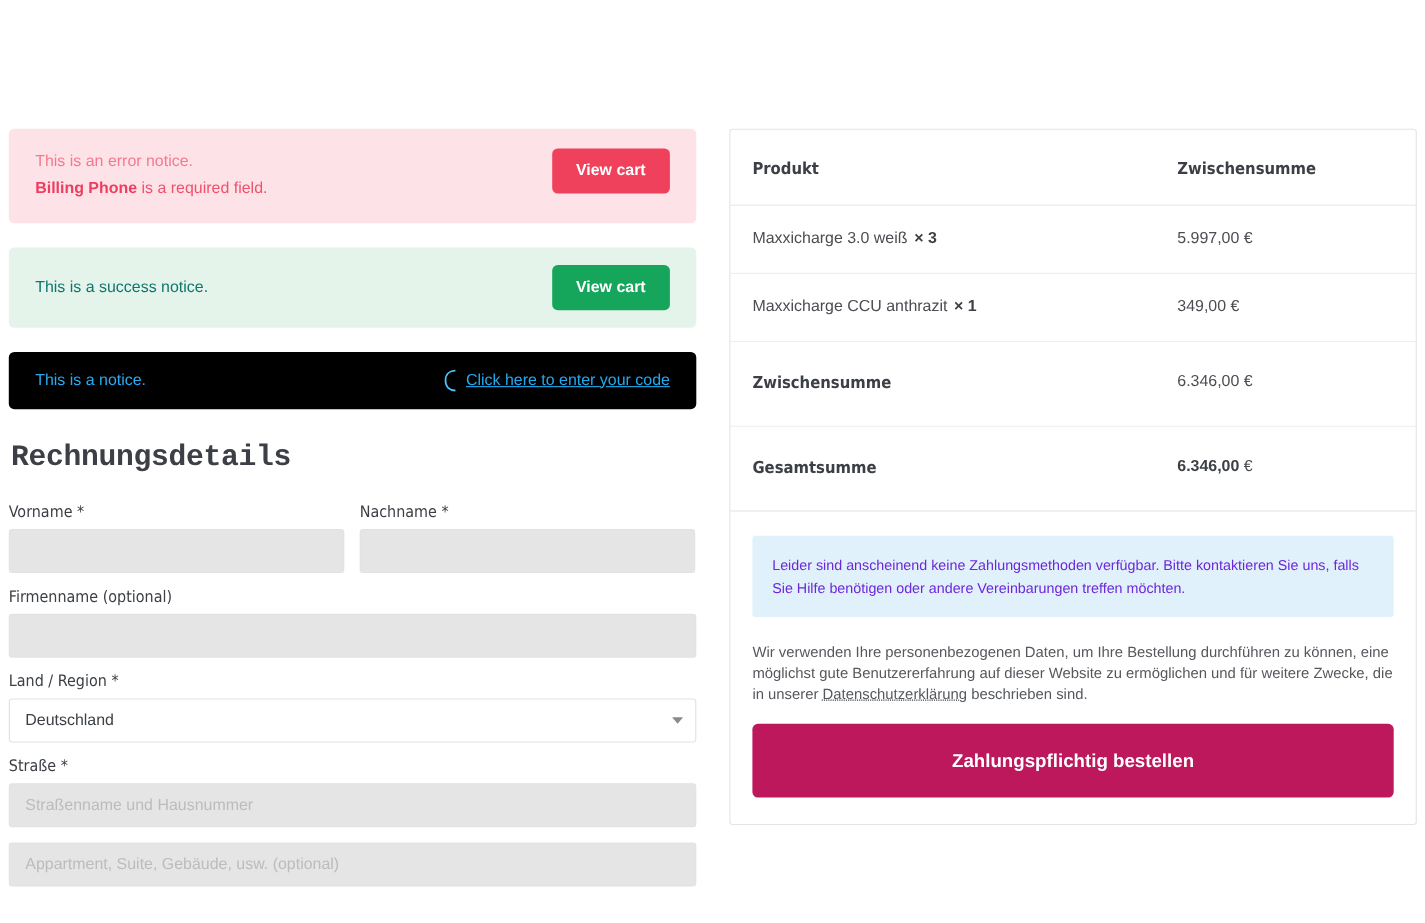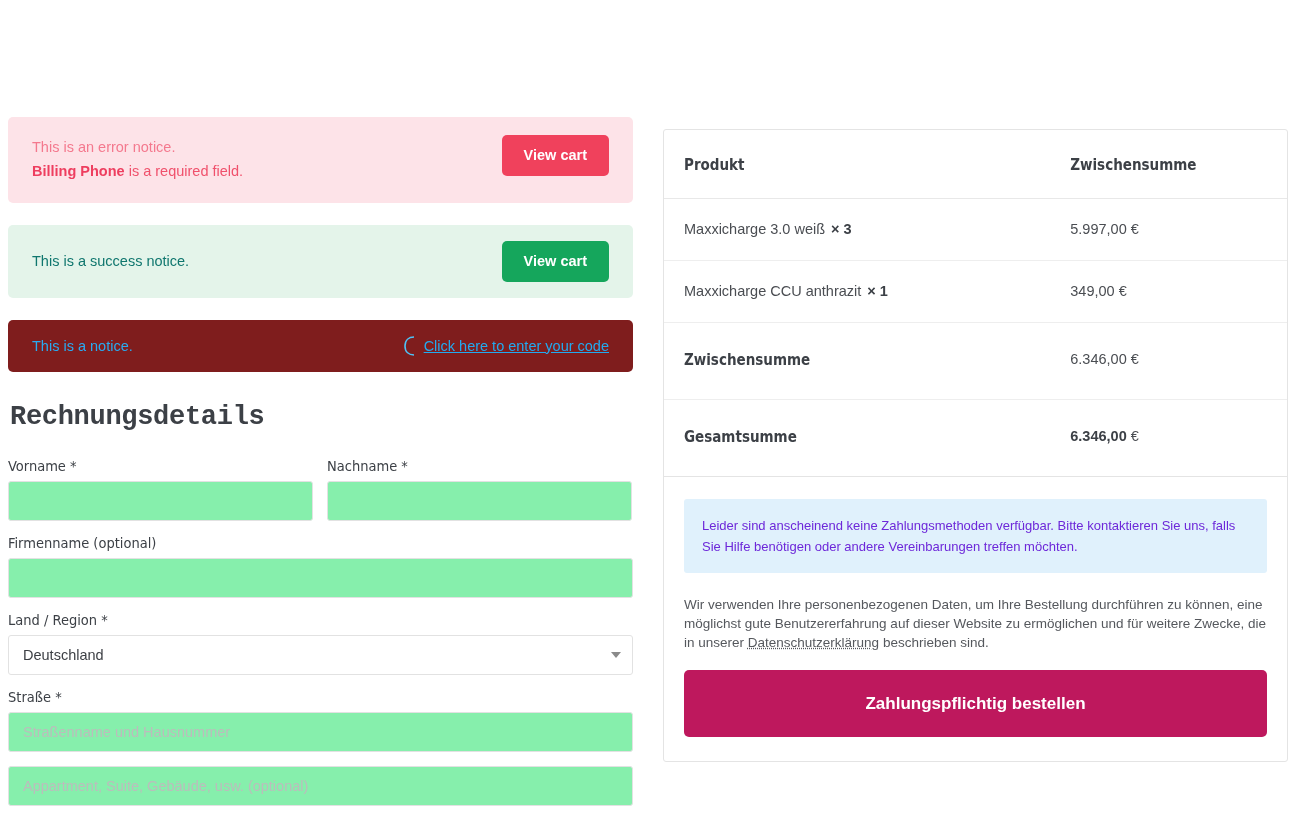--- a/index.html
+++ b/index.html
@@ -44,21 +44,21 @@
     align-items: flex-start;
     padding: 18px 24px 20px 24px;
   }
   .notice-success {
     background: #e4f4ea;
     color: #16a05c;
     min-height: 66px;
     padding: 16px 24px;
   }
   .notice-info {
-    background: #7f1d1d;
+    background: #000000;
     color: #22aaf0;
     min-height: 52px;
     padding: 14px 24px;
   }
   .notice-text-block { flex: 1 1 auto; }
   .notice-line {
     font-size: 14.5px;
     line-height: 24px;
     color: #f0516c;
     white-space: nowrap;
@@ -133,21 +133,21 @@
     font-weight: normal;
   }
   .req { color: #3c4046; }
 
   .text-input {
     display: block;
     width: 100%;
     height: 40px;
     border: 1px solid #e2e2e2;
     border-radius: 3px;
-    background: #86efac;
+    background: #e5e5e5;
     padding: 8px 14px;
     font-size: 14.5px;
     font-family: inherit;
     color: #3c3f44;
     outline: none;
   }
   .text-input::placeholder { color: #bcbcbc; }
 
   .select-wrap { position: relative; width: 100%; }
   .select-box {
@@ -173,21 +173,21 @@
     border-right: 5px solid transparent;
     border-top: 6px solid #8a8a8a;
     pointer-events: none;
   }
   .street-gap { }
 
   
   .right-col {
     position: absolute;
     left: 663px;
-    top: 129px;
+    top: 117px;
     width: 625px;
     border: 1px solid #e4e4e4;
     border-radius: 3px;
     background: #ffffff;
   }
   .order-table { width: 100%; border-collapse: collapse; }
   .order-table th {
     text-align: left;
     font-size: 15px;
     font-weight: bold;

